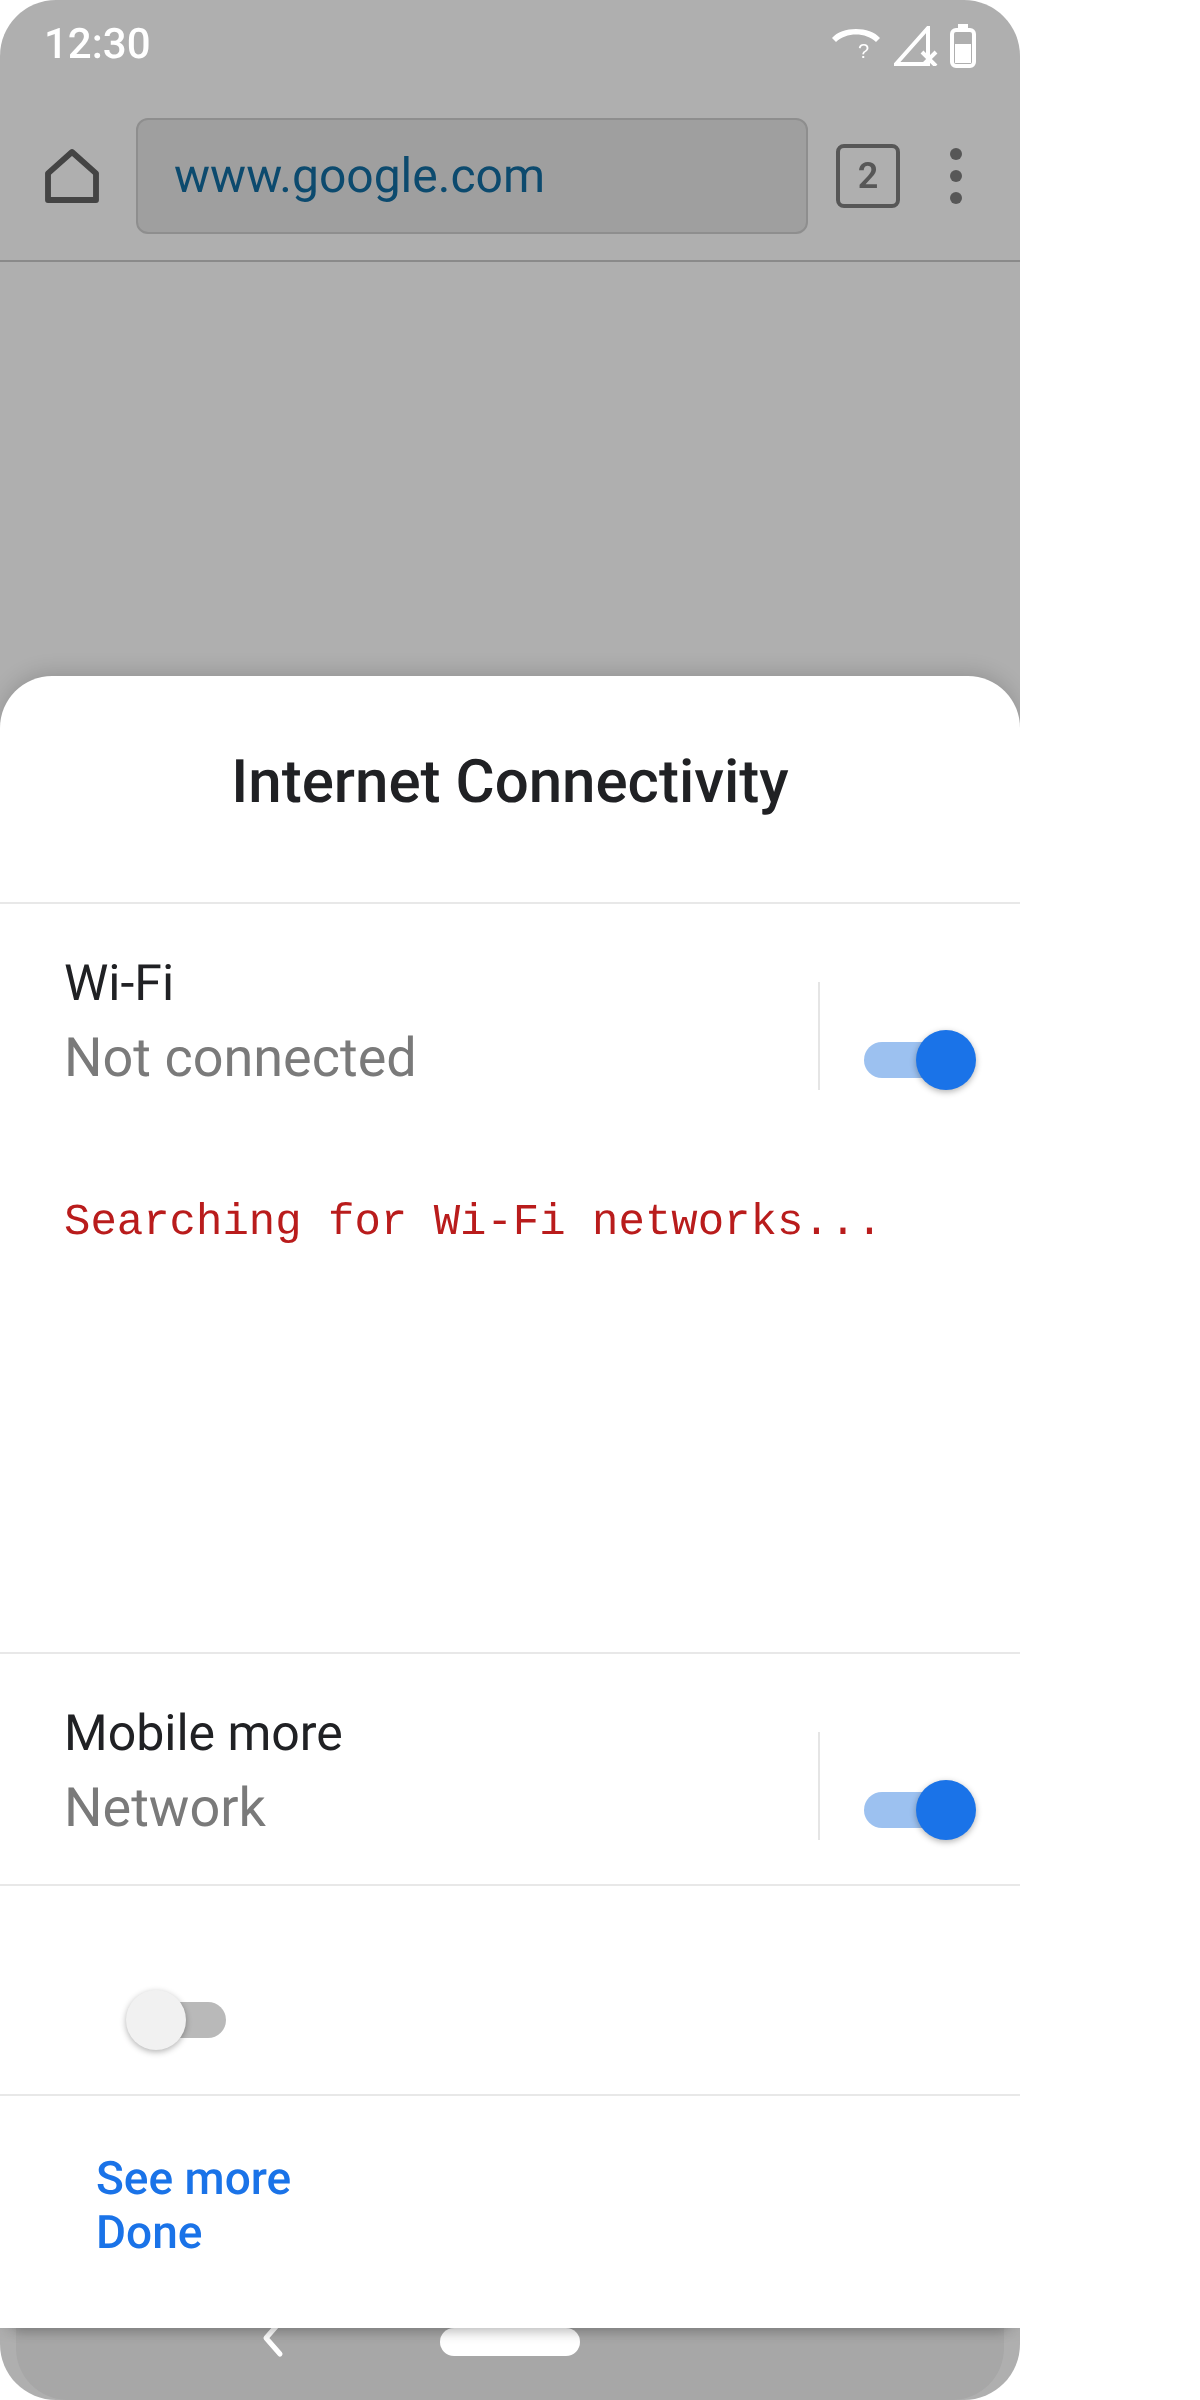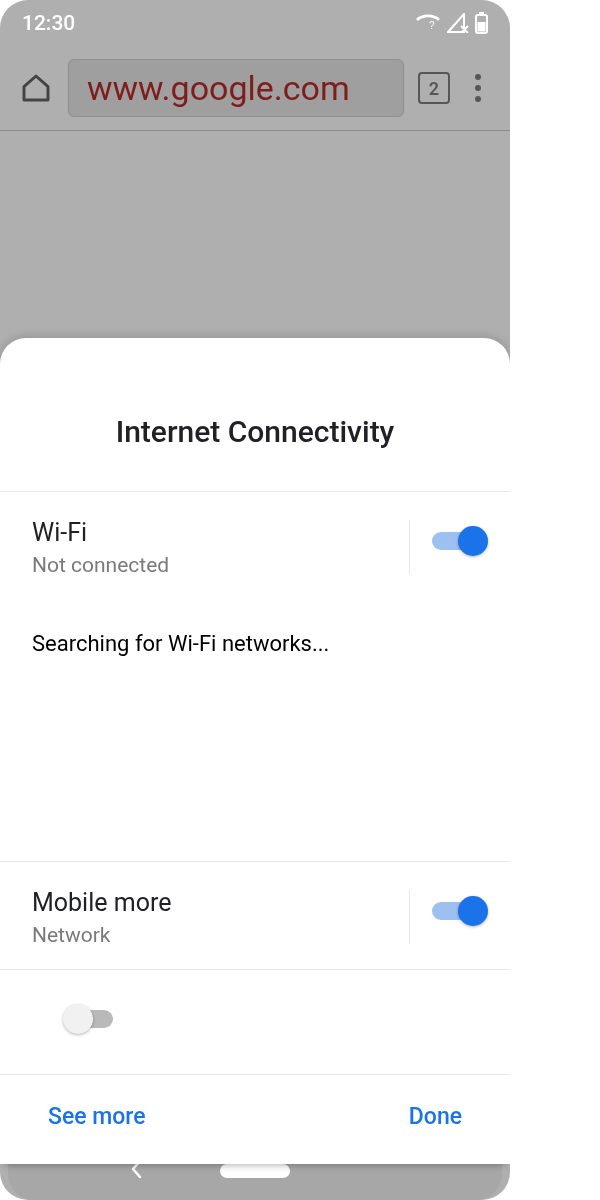--- a/index.html
+++ b/index.html
@@ -21,21 +21,21 @@
     
     .browser-bar {
       position: absolute; top: 46px; left: 0; right: 0; height: 84px;
       display: flex; align-items: center; gap: 14px; padding: 0 18px;
       z-index: 2;
     }
     .home-btn { width: 36px; height: 36px; display:flex; align-items:center; justify-content:center; }
     .url-box {
       flex: 1; height: 58px; background: #9f9f9f; border: 1px solid #8e8e8e;
       border-radius: 6px; display: flex; align-items: center; padding: 0 18px;
-      color: #7f1d1d; font-size: 34px;
+      color: #0c4a6e; font-size: 24px;
     }
     .tabs-btn {
       width: 32px; height: 32px; border: 2.5px solid #575757; border-radius: 4px;
       display:flex; align-items:center; justify-content:center; color:#575757;
       font-size: 18px; font-weight: 600;
     }
     .menu-btn { width: 28px; display:flex; flex-direction:column; align-items:center; gap:5px; padding:6px 0;}
     .menu-btn span { width:6px; height:6px; background:#575757; border-radius:50%; }
     .divider-top { position:absolute; top:130px; left:0; right:0; height:1px; background:#8a8a8a; z-index:2;}
 
@@ -43,56 +43,57 @@
     .sheet {
       position: absolute; left: 0; right: 0; bottom: 36px; top: 338px;
       background: #fff; border-top-left-radius: 26px; border-top-right-radius: 26px;
       box-shadow: 0 -2px 10px rgba(0,0,0,0.15);
       display: flex; flex-direction: column;
       z-index: 10;
     }
     .sheet-title {
       text-align: center; font-size: 30px; color: #202124; font-weight: 500;
       padding: 36px 0 42px;
-      margin-top: 40px;
     }
     .sheet-hr { height: 1px; background: #e8e8e8; width: 100%; }
 
     .row {
-      display: flex; align-items: flex-start; padding: 26px 26px 22px 32px;
+      display: flex; align-items: flex-end; padding: 26px 26px 22px 32px;
       position: relative;
     }
     .row .text { flex: 1; }
     .row .label { font-size: 25px; color: #202124; }
-    .row .sub { font-size: 21px; color: #7a7a7a; margin-top: 6px; }
+    .row .sub { font-size: 27px; color: #7a7a7a; margin-top: 6px; }
     .row .sep { width:1px; height:54px; background:#e5e5e5; margin: 2px 22px 0 12px; }
 
     .wifi-status {
-      padding: 32px 32px 12px 32px; font-size: 22px; color: #000000;
+      padding: 32px 32px 12px 32px; font-size: 22px; color: #b91c1c;
       flex: 1;
+      font-family: Liberation Mono, monospace;
     }
 
     .toggle {
       position: relative; width: 52px; height: 32px; margin-top: 6px;
     }
     .toggle .track {
       position:absolute; top:8px; left:0; width:46px; height:18px; border-radius:10px;
     }
     .toggle .knob {
       position:absolute; top:2px; width:30px; height:30px; border-radius:50%;
       box-shadow: 0 1px 3px rgba(0,0,0,0.3);
     }
     .toggle.on .track { background:#9cc1f0; }
     .toggle.on .knob { right:-4px; background:#1a73e8; }
     .toggle.off .track { background:#b9b9b9; }
     .toggle.off .knob { left:-4px; background:#f1f1f1; }
 
     .sheet-footer {
-      display:flex; justify-content: space-between; align-items:center;
+      display:flex; justify-content: space-between; align-items:flex-start;
       padding: 28px 48px 34px 48px;
+      flex-direction: column;
     }
     .link-btn { color:#1a73e8; font-size: 23px; font-weight: 500; }
 
     
     .navbar {
       position:absolute; left:8px; right:8px; bottom:0; height:58px;
       background:#A7A7A7; border-radius: 18px 18px 26px 26px;
       display:flex; align-items:center; justify-content:center;
       z-index: 6;
     }

